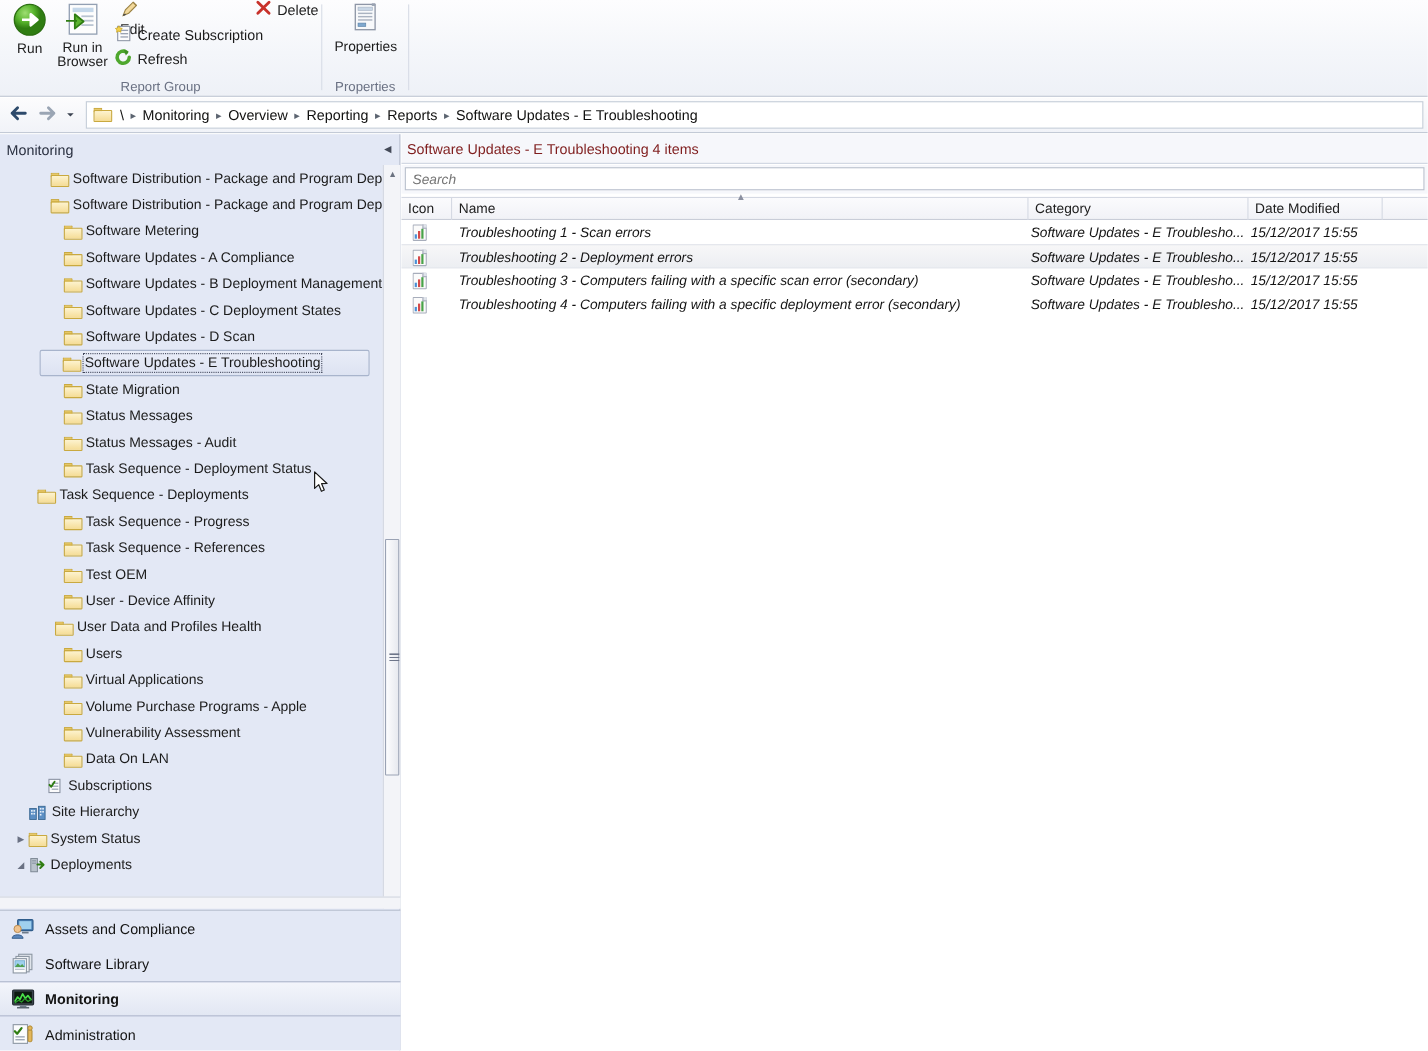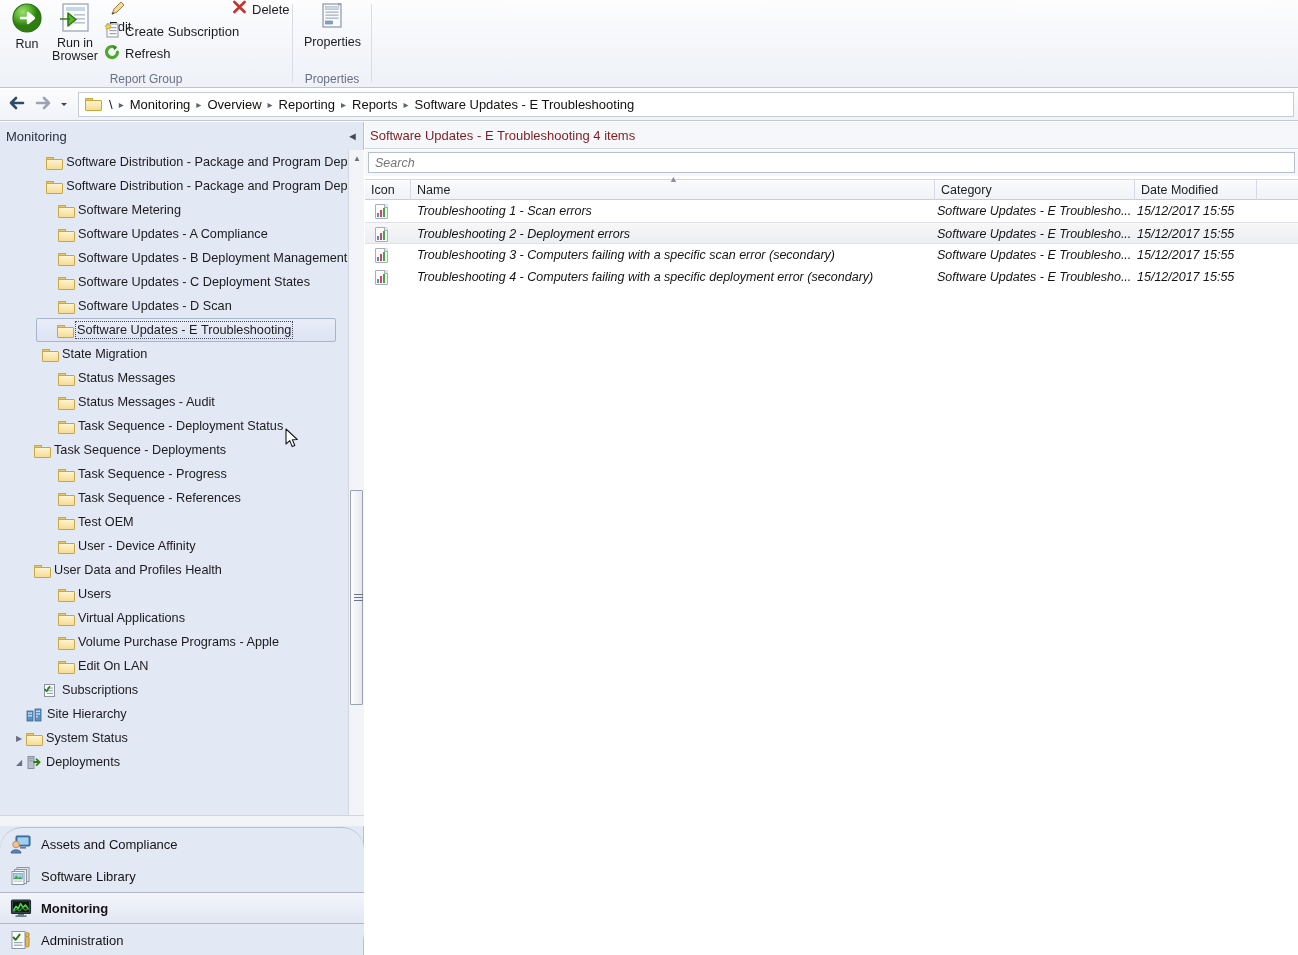--- a/index.html
+++ b/index.html
@@ -118,21 +118,21 @@
     background: repeating-linear-gradient(to bottom,#6d7589 0 1px,transparent 1px 3px);
   }
   #hscroll {
     position: absolute; left: 0; bottom: 129px; width: 364px; height: 11px;
     background: #f3f4f8; border-top: 1px solid #d2d6e0;
   }
 
   
   #navbuttons {
     position: absolute; left: 0; bottom: 0; width: 364px; height: 128px;
-    background: #e3e8f5; border-top: 1px solid #b9c0d0; border-radius: 22px;
+    background: #e3e8f5; border-top: 1px solid #b9c0d0;
   }
   .navitem {
     position: relative; height: 32px; display: flex; align-items: center;
     padding-left: 10px; cursor: default;
   }
   .navitem .nlabel { font-size: 13px; color: #141414; margin-left: 9px; }
   .navitem.active {
     background: linear-gradient(to bottom,#f3f5fb,#e2e7f3);
     border-top: 1px solid #aeb7cc; border-bottom: 1px solid #aeb7cc;
   }
@@ -407,21 +407,21 @@
         </span>
         <span class="tlabel">Software Updates - D Scan</span>
       </div>
       <div class="tnode selected" style="margin-left: 36px; width: 300px; padding-left: 6px;">
         <span class="expander">&nbsp;</span>
         <span style="display: inline-flex; align-items: center;">
           <span class="folder"></span>
         </span>
         <span class="tlabel">Software Updates - E Troubleshooting</span>
       </div>
-      <div class="tnode" style="padding-left: 28px;">
+      <div class="tnode" style="padding-left: 44px;">
         <span class="expander">&nbsp;</span>
         <span style="display: inline-flex; align-items: center;">
           <span class="folder"></span>
         </span>
         <span class="tlabel">State Migration</span>
       </div>
       <div class="tnode" style="padding-left: 44px;">
         <span class="expander">&nbsp;</span>
         <span style="display: inline-flex; align-items: center;">
           <span class="folder"></span>
@@ -470,21 +470,21 @@
         </span>
         <span class="tlabel">Test OEM</span>
       </div>
       <div class="tnode" style="padding-left: 44px;">
         <span class="expander">&nbsp;</span>
         <span style="display: inline-flex; align-items: center;">
           <span class="folder"></span>
         </span>
         <span class="tlabel">User - Device Affinity</span>
       </div>
-      <div class="tnode" style="padding-left: 20px;">
+      <div class="tnode" style="padding-left: 36px;">
         <span class="expander">&nbsp;</span>
         <span style="display: inline-flex; align-items: center;">
           <span class="folder"></span>
         </span>
         <span class="tlabel">User Data and Profiles Health</span>
       </div>
       <div class="tnode" style="padding-left: 44px;">
         <span class="expander">&nbsp;</span>
         <span style="display: inline-flex; align-items: center;">
           <span class="folder"></span>
@@ -503,21 +503,28 @@
         <span style="display: inline-flex; align-items: center;">
           <span class="folder"></span>
         </span>
         <span class="tlabel">Volume Purchase Programs - Apple</span>
       </div>
       <div class="tnode" style="padding-left: 44px;">
         <span class="expander">&nbsp;</span>
         <span style="display: inline-flex; align-items: center;">
           <span class="folder"></span>
         </span>
-        <span class="tlabel">Edit On LAN</span>
+        <span class="tlabel">Vulnerability Assessment</span>
+      </div>
+      <div class="tnode" style="padding-left: 44px;">
+        <span class="expander">&nbsp;</span>
+        <span style="display: inline-flex; align-items: center;">
+          <span class="folder"></span>
+        </span>
+        <span class="tlabel">Data On LAN</span>
       </div>
       <div class="tnode" style="padding-left: 28px;">
         <span class="expander">&nbsp;</span>
         <span style="display: inline-flex; align-items: center;">
           <svg width="15" height="15" viewBox="0 0 15 15">
             <rect x="2.5" y="1.5" width="10" height="12" fill="#fbfbfc" stroke="#8c94a4" stroke-width="1"></rect>
             <rect x="5" y="4.5" width="6" height="1.1" fill="#9aa3b2"></rect>
             <rect x="5" y="7.2" width="6" height="1.1" fill="#9aa3b2"></rect>
             <rect x="5" y="9.9" width="6" height="1.1" fill="#9aa3b2"></rect>
             <path d="M3 6.5 L4.6 8.3 L7.6 3.6" fill="none" stroke="#2f7d12" stroke-width="1.7" stroke-linecap="round" stroke-linejoin="round"></path>

